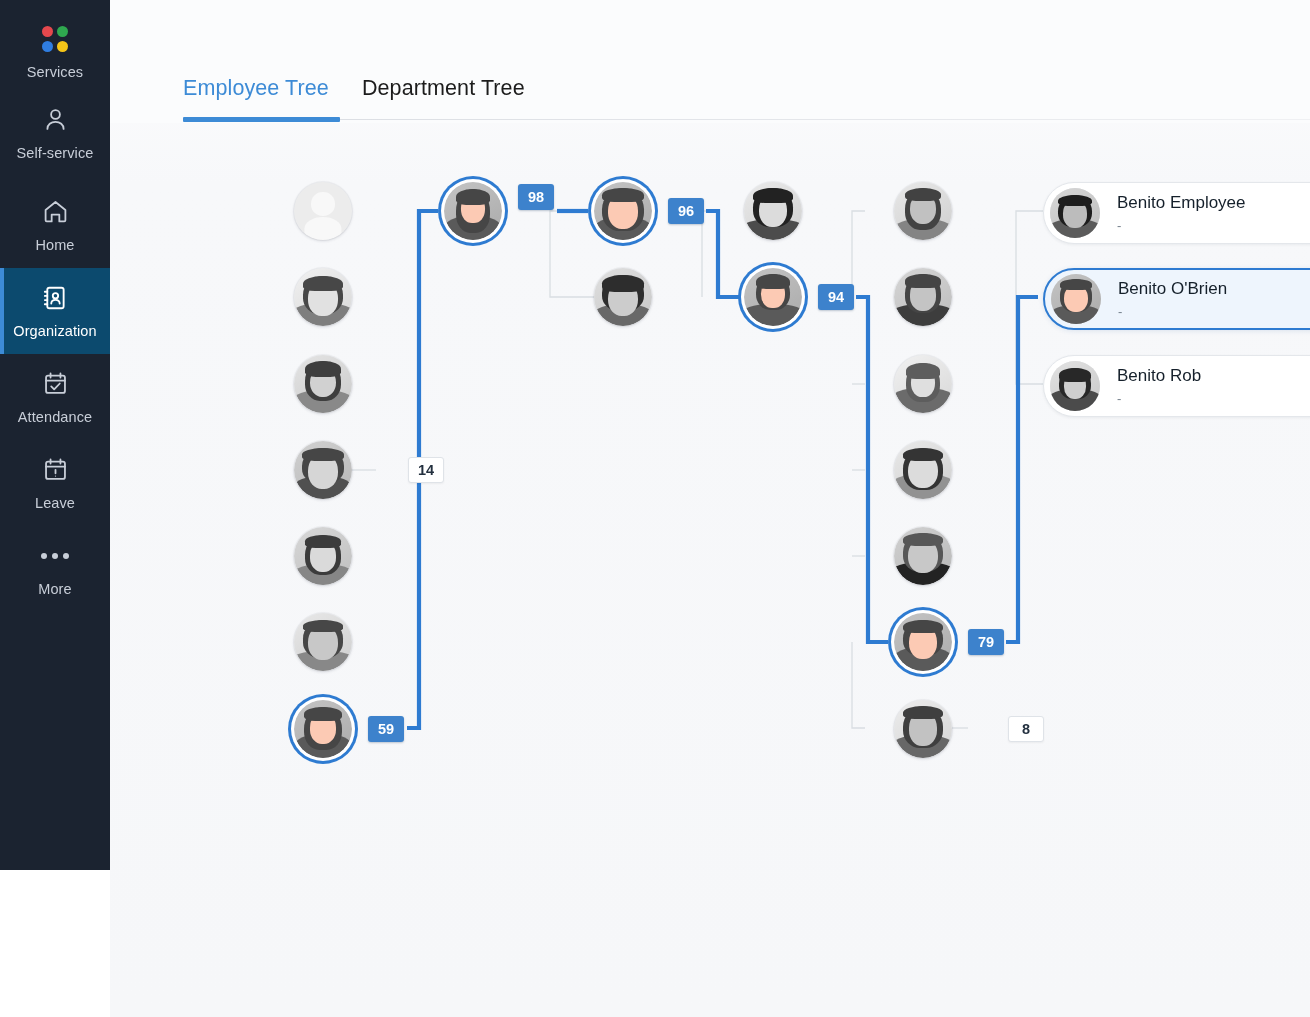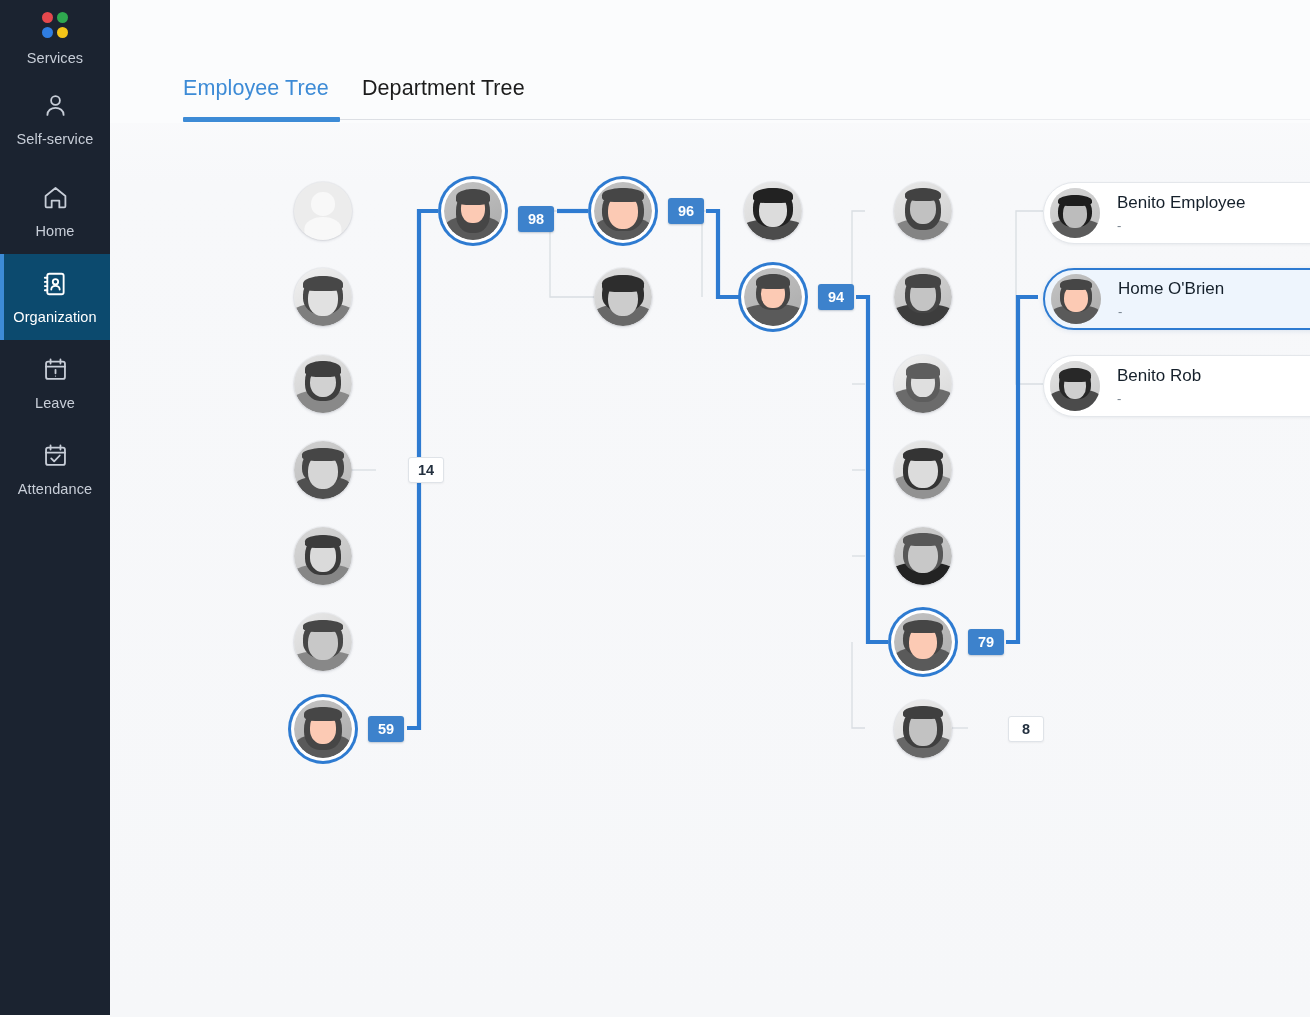--- a/index.html
+++ b/index.html
@@ -7,24 +7,25 @@
     margin: 0; padding: 0;
     width: 1310px; height: 1017px;
     overflow: hidden;
     font-family: "Liberation Sans", sans-serif;
     background: #ffffff;
   }
   #app { position: relative; width: 1310px; height: 1017px; display: flex; }
 
   
   .sidebar {
-    width: 110px; height: 1015px;
+    width: 110px; height: 870px;
     background: #1b2330;
     flex: 0 0 110px;
     position: relative;
+    padding-top: 14px;
   }
   .nav-item {
     position: relative;
     width: 110px;
     height: 86px;
     display: flex;
     flex-direction: column;
     align-items: center;
     justify-content: center;
     color: #c8ced8;
@@ -234,39 +235,49 @@
         </svg>
       </div>
       <div class="nav-label">Organization</div>
     </div>
 
     <div class="nav-item">
       <div class="nav-icon">
         <svg width="27" height="27" viewBox="0 0 24 24" fill="none" stroke="#c8ced8" stroke-width="1.6" stroke-linecap="round" stroke-linejoin="round">
           <rect x="3.6" y="5" width="16.8" height="15.4" rx="1.8"></rect>
           <path d="M7.6 3.1v3.6M16.4 3.1v3.6M3.6 9.5h16.8"></path>
+          <path d="M8.2 14.6l2.6 2.6 5-5.2"></path>
+        </svg>
+      </div>
+      <div class="nav-label">Attendance</div>
+    </div>
+
+    <div class="nav-item">
+      <div class="nav-icon">
+        <svg width="27" height="27" viewBox="0 0 24 24" fill="none" stroke="#c8ced8" stroke-width="1.6" stroke-linecap="round" stroke-linejoin="round">
+          <rect x="3.6" y="5" width="16.8" height="15.4" rx="1.8"></rect>
+          <path d="M7.6 3.1v3.6M16.4 3.1v3.6M3.6 9.5h16.8"></path>
           <path d="M12 12.3v3.1"></path>
             <circle cx="12" cy="17.8" r="0.55" fill="#c8ced8" stroke="none"></circle>
         </svg>
       </div>
       <div class="nav-label">Leave</div>
     </div>
 
+
     <div class="nav-item">
       <div class="nav-icon">
-        <svg width="27" height="27" viewBox="0 0 24 24" fill="none" stroke="#c8ced8" stroke-width="1.6" stroke-linecap="round" stroke-linejoin="round">
-          <rect x="3.6" y="5" width="16.8" height="15.4" rx="1.8"></rect>
-          <path d="M7.6 3.1v3.6M16.4 3.1v3.6M3.6 9.5h16.8"></path>
-          <path d="M8.2 14.6l2.6 2.6 5-5.2"></path>
-        </svg>
-      </div>
-      <div class="nav-label">Attendance</div>
-    </div>
-
-
+        <div class="ellipsis">
+            <span></span>
+            <span></span>
+            <span></span>
+          </div>
+      </div>
+      <div class="nav-label">More</div>
+    </div>
   </div>
 
   <div class="main">
 
     <div class="tabbar">
       <div class="tabs">
         <div class="tab active">Employee Tree</div>
         <div class="tab">Department Tree</div>
       </div>
       <div class="tab-underline"></div>
@@ -391,21 +402,21 @@
             <div class="photo">
     <div class="face">
       <div class="bg" style="background:linear-gradient(150deg,rgb(196,196,196) 0%, rgb(170,170,170) 100%)"></div>
       <div class="body" style="width:98.56598620645855%;height:42.012719082980766%;background:rgb(90,90,90)"></div>
       <div class="hair" style="left:20.840985959501268%;top:12.325280488198587%;width:58.318028080997465%;height:75.55797637077922%;background:rgb(70,70,70)"></div>
       <div class="head" style="left:29.005509890840912%;top:21.325280488198587%;width:41.988980218318176%;height:50.15350414965782%;background:rgb(252,202,180)"></div>
       <div class="hair" style="left:20.840985959501268%;top:12.325280488198587%;width:58.318028080997465%;height:27.815018147589115%;background:rgb(70,70,70);border-radius:50% 50% 30% 30%"></div>
     </div>
             </div>
           </div>
-          <div class="badge blue" style="left: 408px; top: 206px;">98</div>
+          <div class="badge blue" style="left: 408px; top: 184px;">98</div>
           <div class="node sel" style="left: 484px; top: 182px;">
             <div class="photo">
     <div class="face">
       <div class="bg" style="background:linear-gradient(150deg,rgb(196,196,196) 0%, rgb(170,170,170) 100%)"></div>
       <div class="body" style="width:99.33114459766239%;height:40.41474133453812%;background:rgb(90,90,90)"></div>
       <div class="hair" style="left:14.4265517018448%;top:10.459137482332153%;width:71.1468965963104%;height:73.63353385942173%;background:rgb(70,70,70)"></div>
       <div class="head" style="left:24.387117225328257%;top:19.459137482332153%;width:51.225765549343485%;height:61.18633107282694%;background:rgb(252,202,180)"></div>
       <div class="hair" style="left:14.4265517018448%;top:10.459137482332153%;width:71.1468965963104%;height:24.757714896491052%;background:rgb(70,70,70);border-radius:50% 50% 30% 30%"></div>
     </div>
             </div>
@@ -546,21 +557,21 @@
             <div class="av">
     <div class="face">
       <div class="bg" style="background:linear-gradient(150deg,rgb(196,196,196) 0%, rgb(170,170,170) 100%)"></div>
       <div class="body" style="width:100.40707799956544%;height:37.98880493397428%;background:rgb(90,90,90)"></div>
       <div class="hair" style="left:17.224055993584443%;top:10.201578089690884%;width:65.55188801283111%;height:64.97480433023884%;background:rgb(70,70,70)"></div>
       <div class="head" style="left:26.4013203153808%;top:19.201578089690884%;width:47.1973593692384%;height:56.374623691034756%;background:rgb(252,202,180)"></div>
       <div class="hair" style="left:17.224055993584443%;top:10.201578089690884%;width:65.55188801283111%;height:22.533335964799335%;background:rgb(70,70,70);border-radius:50% 50% 30% 30%"></div>
     </div>
             </div>
             <div class="info">
-              <div class="ename">Home O'Brien</div>
+              <div class="ename">Benito O'Brien</div>
               <div class="erole">-</div>
             </div>
           </div>
           <div class="ecard" style="left: 933px; top: 355px;">
             <div class="av">
     <div class="face">
       <div class="bg" style="background:linear-gradient(150deg,rgb(226,226,226) 0%, rgb(200,200,200) 100%)"></div>
       <div class="body" style="width:107.63006719929035%;height:43.176465209020535%;background:rgb(75,75,75)"></div>
       <div class="hair" style="left:18.403300639154622%;top:13.505541732716438%;width:63.193398721690755%;height:62.49930791770748%;background:rgb(40,40,40)"></div>
       <div class="head" style="left:27.25037646019133%;top:22.505541732716438%;width:45.49924707961734%;height:54.34632290065405%;background:rgb(207,207,207)"></div>

